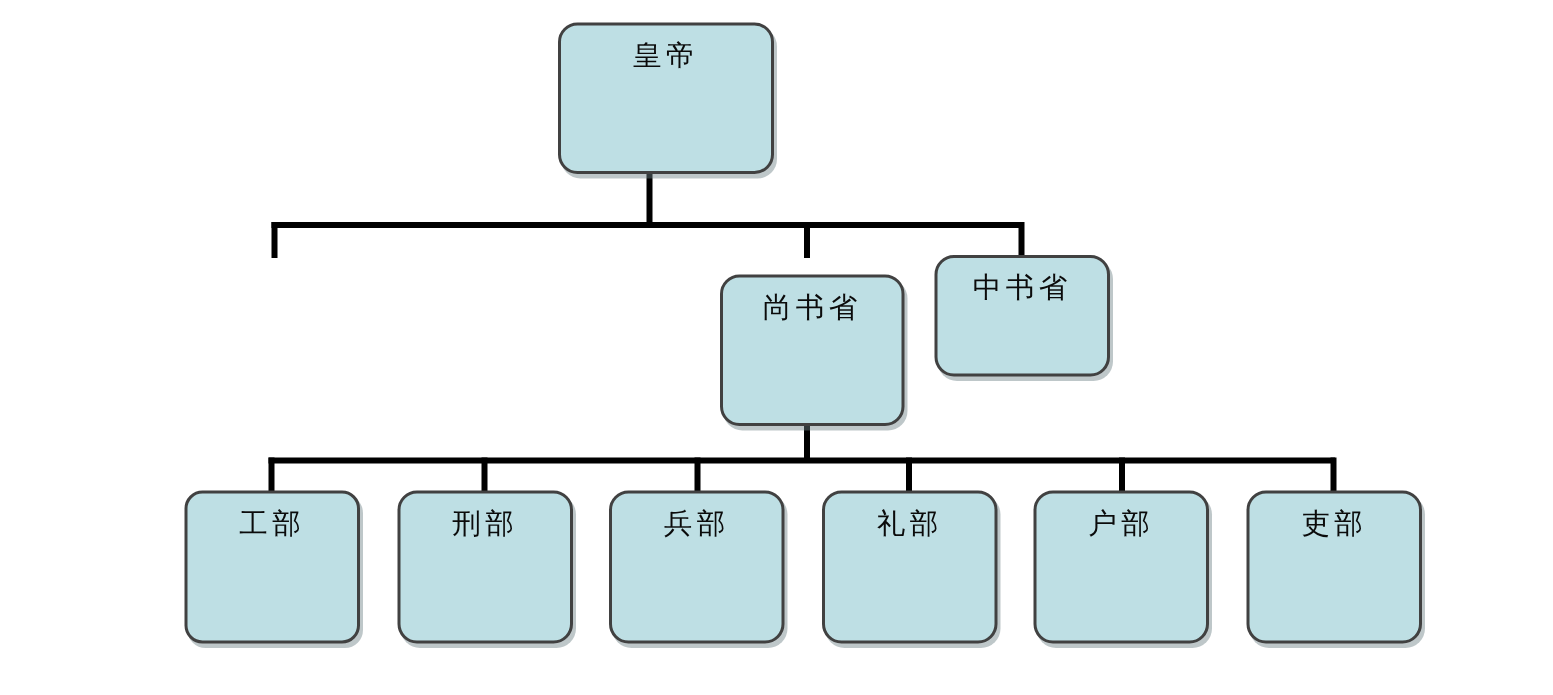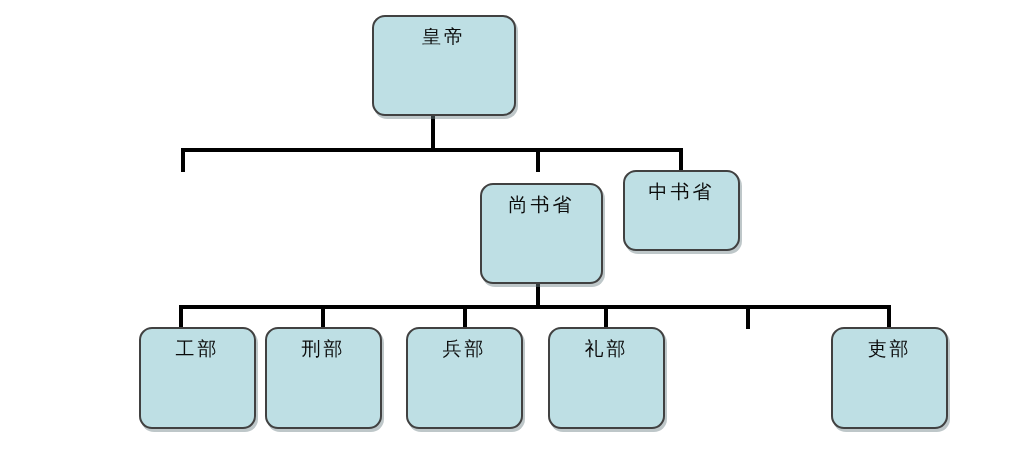--- a/index.html
+++ b/index.html
@@ -33,21 +33,21 @@
     background: #000000;
   }
   
   .n-root   { left: 372px; top: 15px;  width: 144px; height: 101px; }
   
   .n-l2-0   { left: 124px; top: 170px; width: 118px; height: 101px; }
   .n-l2-1   { left: 480px; top: 158px; width: 123px; height: 101px; margin-top: 25px; }
   .n-l2-2   { left: 623px; top: 170px; width: 117px; height: 81px; }
   
   .n-l3     { top: 327px; width: 117px; height: 102px; }
-  .n-l3-0   { left: 139px; }
+  .n-l3-0   { left: 123px; border-radius: 12px; }
   .n-l3-1   { left: 265px; }
   .n-l3-2   { left: 406px; }
   .n-l3-3   { left: 548px; }
   .n-l3-4   { left: 689px; }
   .n-l3-5   { left: 831px; font-family: Liberation Serif, serif; }
   
   .c-root-stem { left: 431px; top: 114px; width: 4px; height: 36px; }
   .c-l2-bus    { left: 181px; top: 148px; width: 501px; height: 4px; }
   .c-l2-drop-0 { left: 181px; top: 148px; width: 4px; height: 24px; }
   .c-l2-drop-1 { left: 536px; top: 148px; width: 4px; height: 24px; }
@@ -83,15 +83,16 @@
 
   <div class="node n-root">皇帝</div>
 
   <div class="node n-l2-1">尚书省</div>
   <div class="node n-l2-2">中书省</div>
 
   <div class="node n-l3 n-l3-0">工部</div>
   <div class="node n-l3 n-l3-1">刑部</div>
   <div class="node n-l3 n-l3-2">兵部</div>
   <div class="node n-l3 n-l3-3">礼部</div>
+  <div class="node n-l3 n-l3-4">户部</div>
   <div class="node n-l3 n-l3-5">吏部</div>
 
 </div>
 
 </body></html>

